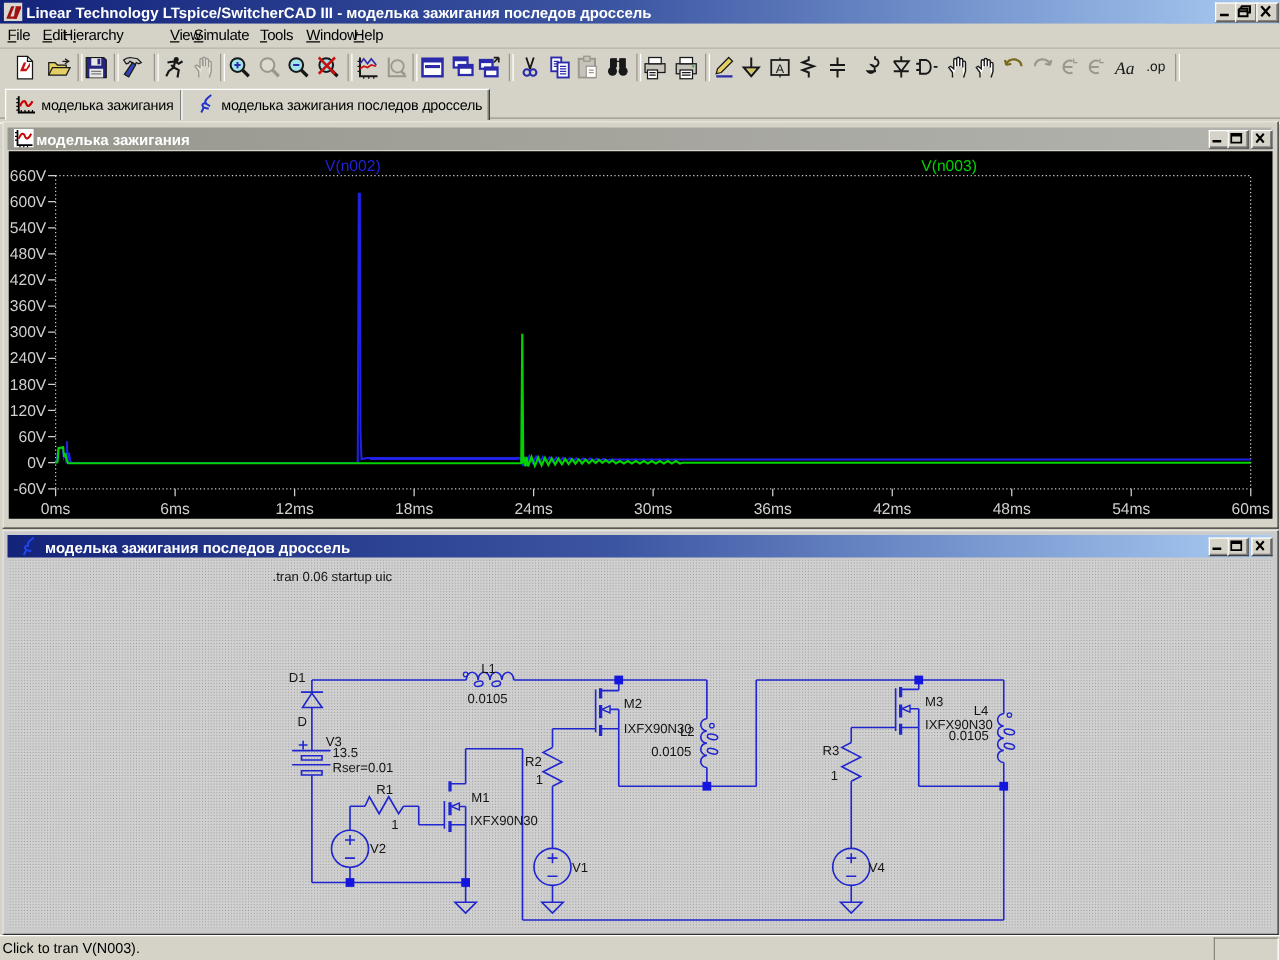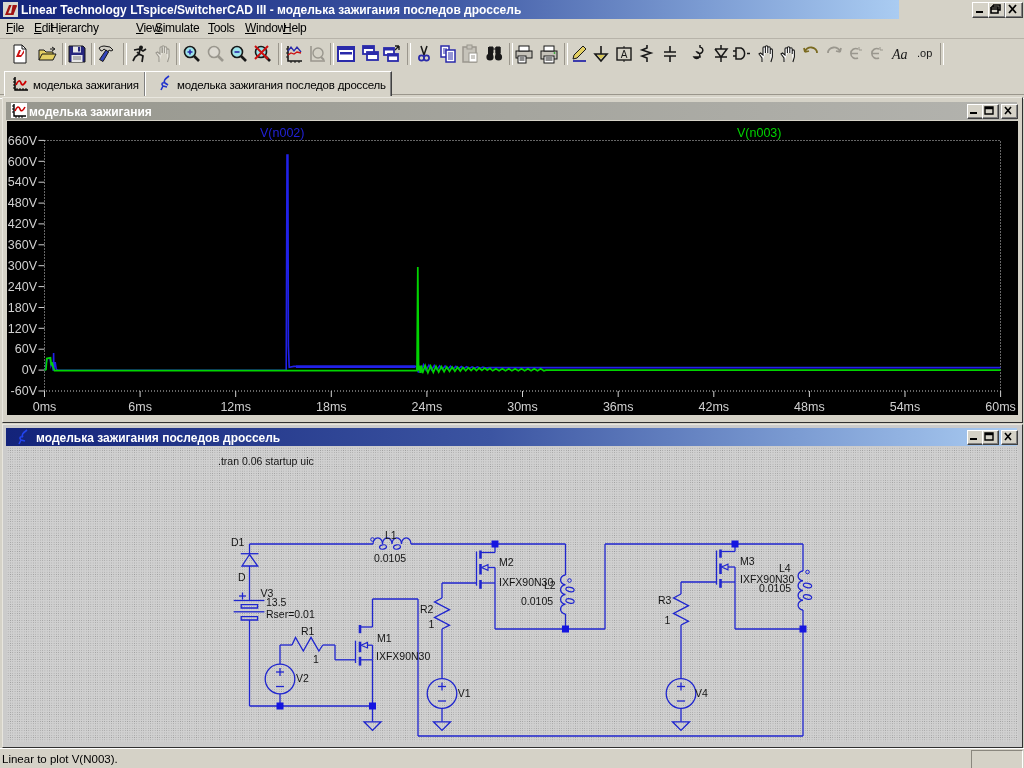--- a/index.html
+++ b/index.html
@@ -1,17 +1,17 @@
 <!DOCTYPE html>
 <html><head><meta charset="utf-8"><style>
 html,body{margin:0;padding:0}
 body{width:1024px;height:768px;position:relative;overflow:hidden;
  background:#d5d2c7;font-family:"Liberation Sans",sans-serif;}
 .ab{position:absolute}
-#titlebar{left:0;top:0;width:899px;height:19px;
+#titlebar{left:0;top:0;width:1024px;height:19px;
  background:linear-gradient(90deg,#13237a 0%,#3c55a2 48%,#7b9bd2 78%,#aaccf2 100%);}
 #titletxt{left:21px;top:3px;color:#fff;font-weight:bold;font-size:12px;white-space:nowrap;letter-spacing:0px;}
 .wbtn{width:16px;height:14px;background:#d5d2c7;border-top:1px solid #fff;border-left:1px solid #fff;
  border-right:1px solid #404040;border-bottom:1px solid #404040;box-shadow:inset -1px -1px 0 #808080;}
 #menubar{left:0;top:19px;width:932px;height:19px;background:#d5d2c7;font-size:12px;letter-spacing:-0.3px;color:#000}
 #menubar span{position:absolute;top:2px}
 #toolbar{left:0;top:38px;width:1024px;height:30px;background:#d5d2c7;
  border-top:1px solid #b7b3a9;border-bottom:1px solid #b8b5ab}
 .sep{position:absolute;top:4px;width:2px;height:22px;border-left:1px solid #9a968c;border-right:1px solid #fff}
 .ticon{position:absolute;top:5px;width:20px;height:20px}
@@ -525,15 +525,15 @@
 <text x="664.5" y="623" font-size="10.5" fill="#141414">1</text>
 <text x="695" y="696.3" font-size="10.5" fill="#141414">V4</text>
 <text x="385" y="537.5" font-size="10.5" fill="#141414">L1</text>
 <text x="374" y="561" font-size="10.5" fill="#141414">0.0105</text>
 </g>
       </svg>
     </div>
 </div>
 
 <div id="statusbar" class="ab">
-  <div id="stattx" class="ab">Linear to plot V(N003).</div>
+  <div id="stattx" class="ab">Click to tran V(N003).</div>
   <div id="statpanel" class="ab"></div>
 </div>
 
 </body></html>

